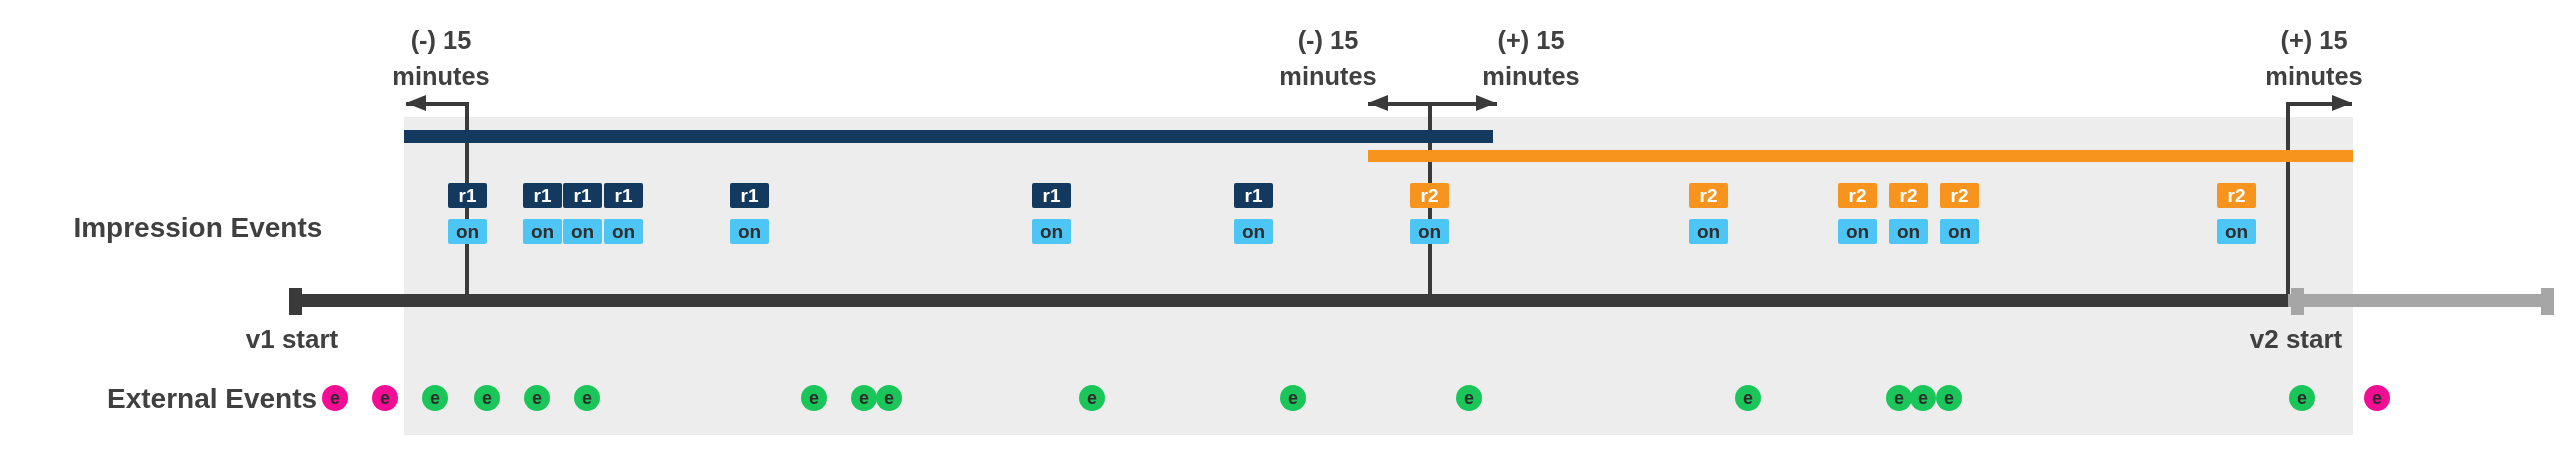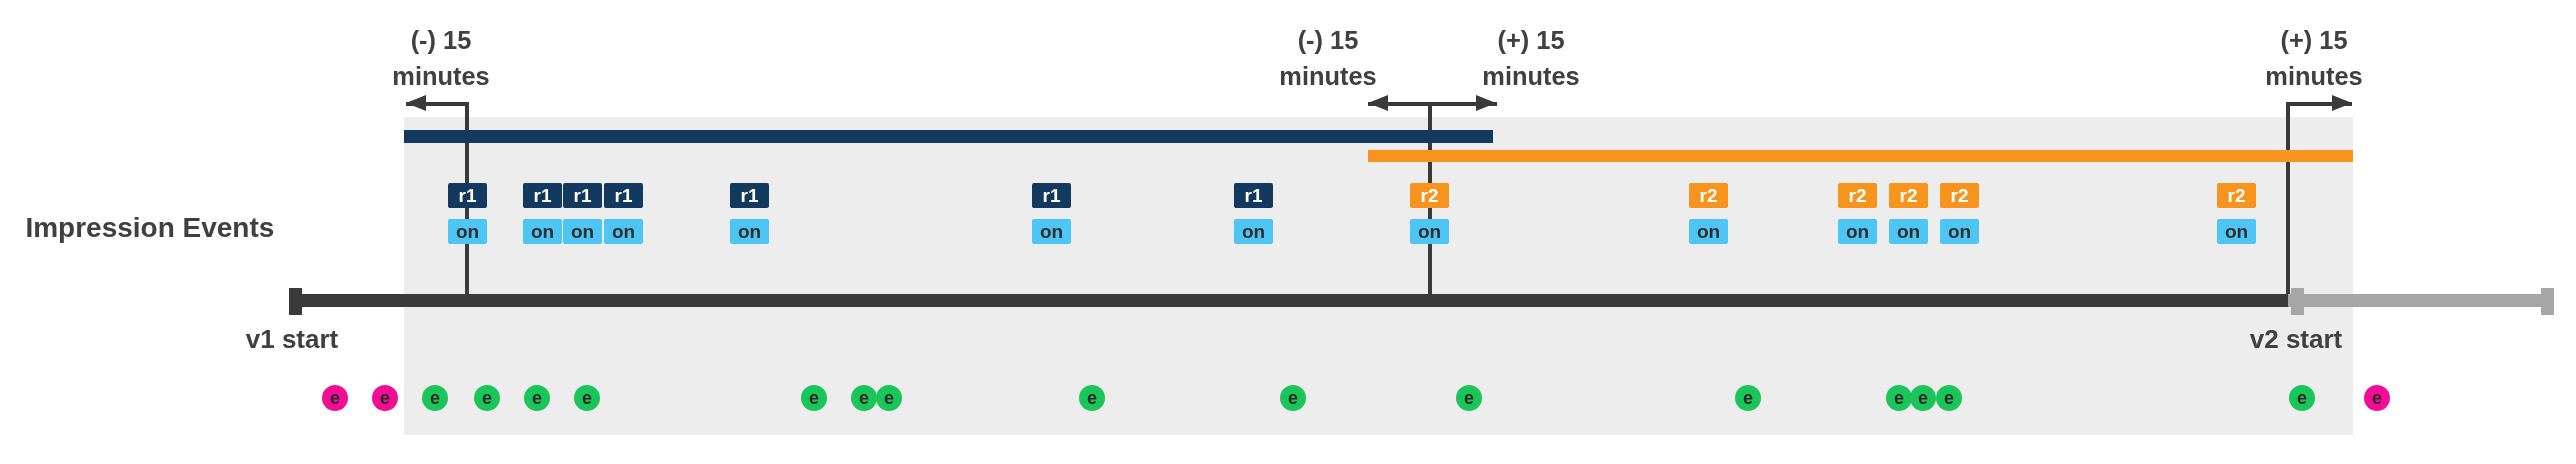--- a/index.html
+++ b/index.html
@@ -1,19 +1,19 @@
 <!DOCTYPE html>
 <html style="font-size:15px"><head>
 <meta charset="utf-8">
 <style>
   html,body{margin:0;padding:0;background:#ffffff;}
   .stage{position:relative;width:2576px;height:464px;background:#ffffff;
          font-family:"Liberation Sans",sans-serif;overflow:hidden;}
   .panel{position:absolute;left:404px;top:117px;width:1949px;height:318px;background:#EDEDED;}
-  .row-label{position:absolute;font-size:28px;font-weight:600;color:#404040;white-space:nowrap;z-index:6;}
+  .row-label{position:absolute;font-size:28px;font-weight:600;color:#404040;white-space:nowrap;z-index:6;margin-left:48px;}
   .row-label.imp{left:25.4px;top:212px;}
   .row-label.ext{left:59px;top:383px;}
   .v-label{position:absolute;font-size:26px;font-weight:600;color:#404040;
            transform:translateX(-50%);white-space:nowrap;z-index:6;}
   .v-label.v1{left:292px;top:324px;}
   .v-label.v2{left:2296px;top:324px;}
   .ann{position:absolute;transform:translateX(-50%);text-align:center;font-size:25.4px;
        line-height:36px;font-weight:600;color:#404040;white-space:nowrap;z-index:7;}
   .bar,.guide,.cap,.aline{position:absolute;}
   .guide{width:3.8px;background:#3A3A3A;z-index:2;}
@@ -29,20 +29,21 @@
   .bar{z-index:3;}
   .cap{width:13px;height:27px;z-index:3;}
 </style>
 </head>
 <body>
 
 <div class="stage">
   <div class="panel"></div>
 
   <div class="row-label imp">Impression Events</div>
+  <div class="row-label ext">External Events</div>
   <div class="v-label v1">v1 start</div>
   <div class="v-label v2">v2 start</div>
 
   <div id="gen">
       <div class="bar" style="left: 404px; top: 130px; width: 1089px; height: 13px; background: rgb(20, 57, 95);"></div>
       <div class="bar" style="left: 1368px; top: 150px; width: 985px; height: 12.2px; background: rgb(247, 148, 30);"></div>
       <div class="guide" style="left: 465px; top: 103px; height: 193px;"></div>
       <div class="guide" style="left: 1428px; top: 103px; height: 193px;"></div>
       <div class="guide" style="left: 2286px; top: 103px; height: 193px;"></div>
       <div class="aline" style="left: 406px; top: 102px; width: 63px;"></div>

